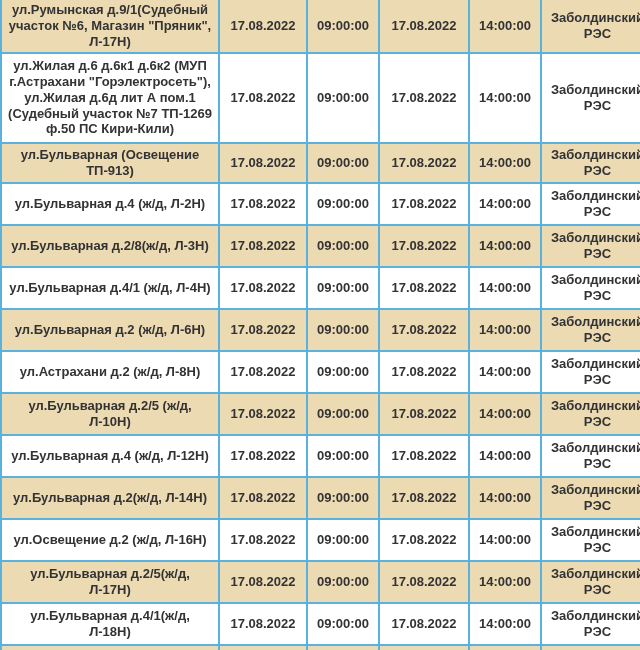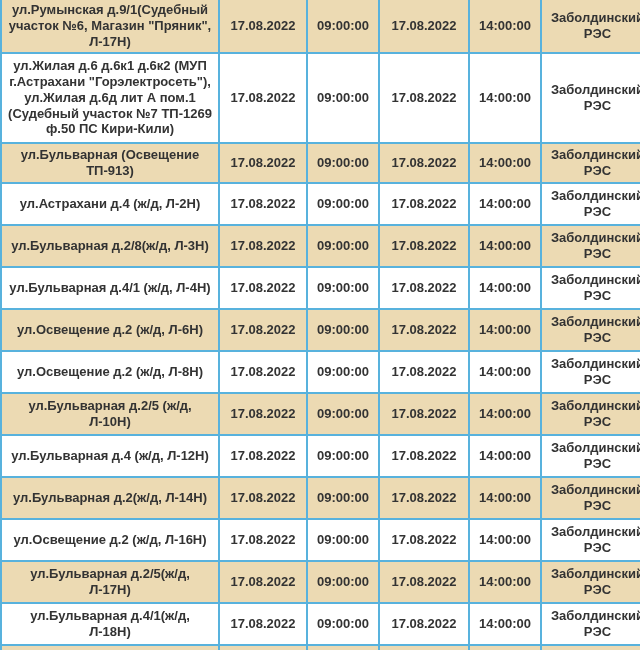--- a/index.html
+++ b/index.html
@@ -71,21 +71,21 @@
       <tr class="r3">
         <td class="c-addr">ул.Бульварная (Освещение ТП-913)</td>
         <td class="c-date">17.08.2022</td>
         <td class="c-time">09:00:00</td>
         <td class="c-date">17.08.2022</td>
         <td class="c-time">14:00:00</td>
         <td class="c-res">Заболдинский РЭС</td>
       </tr>
 
       <tr class="rs">
-        <td class="c-addr">ул.Астрахани д.4 (ж/д, Л-2Н)</td>
+        <td class="c-addr">ул.Бульварная д.4 (ж/д, Л-2Н)</td>
         <td class="c-date">17.08.2022</td>
         <td class="c-time">09:00:00</td>
         <td class="c-date">17.08.2022</td>
         <td class="c-time">14:00:00</td>
         <td class="c-res">Заболдинский РЭС</td>
       </tr>
 
       <tr class="rs">
         <td class="c-addr">ул.Бульварная д.2/8(ж/д, Л-3Н)</td>
         <td class="c-date">17.08.2022</td>
@@ -98,30 +98,30 @@
       <tr class="rs">
         <td class="c-addr">ул.Бульварная д.4/1 (ж/д, Л-4Н)</td>
         <td class="c-date">17.08.2022</td>
         <td class="c-time">09:00:00</td>
         <td class="c-date">17.08.2022</td>
         <td class="c-time">14:00:00</td>
         <td class="c-res">Заболдинский РЭС</td>
       </tr>
 
       <tr class="rs">
-        <td class="c-addr">ул.Освещение д.2 (ж/д, Л-6Н)</td>
+        <td class="c-addr">ул.Бульварная д.2 (ж/д, Л-6Н)</td>
         <td class="c-date">17.08.2022</td>
         <td class="c-time">09:00:00</td>
         <td class="c-date">17.08.2022</td>
         <td class="c-time">14:00:00</td>
         <td class="c-res">Заболдинский РЭС</td>
       </tr>
 
       <tr class="rs">
-        <td class="c-addr">ул.Освещение д.2 (ж/д, Л-8Н)</td>
+        <td class="c-addr">ул.Астрахани д.2 (ж/д, Л-8Н)</td>
         <td class="c-date">17.08.2022</td>
         <td class="c-time">09:00:00</td>
         <td class="c-date">17.08.2022</td>
         <td class="c-time">14:00:00</td>
         <td class="c-res">Заболдинский РЭС</td>
       </tr>
 
       <tr class="rs">
         <td class="c-addr">ул.Бульварная д.2/5 (ж/д, Л-10Н)</td>
         <td class="c-date">17.08.2022</td>

